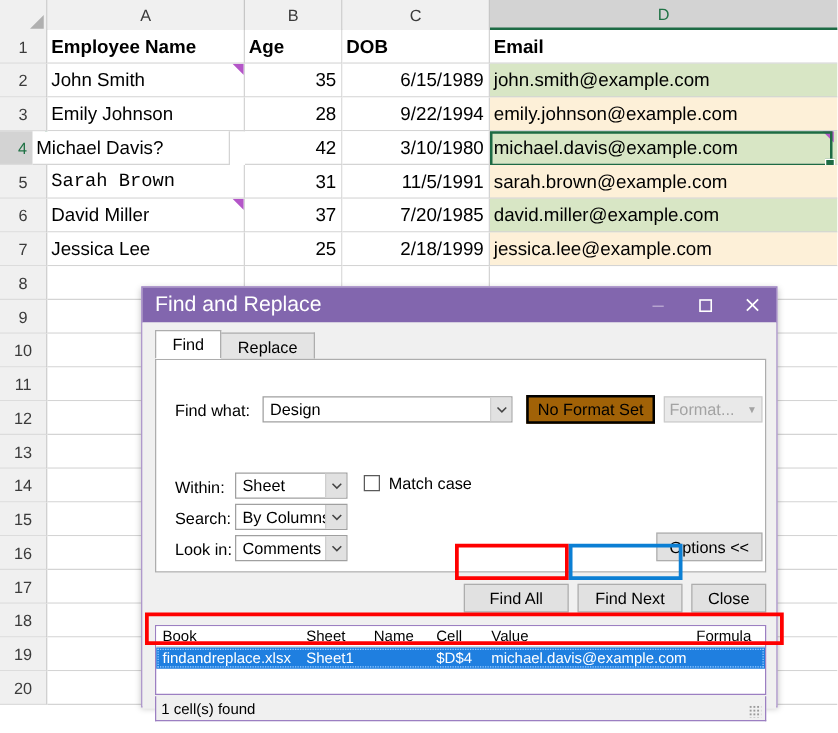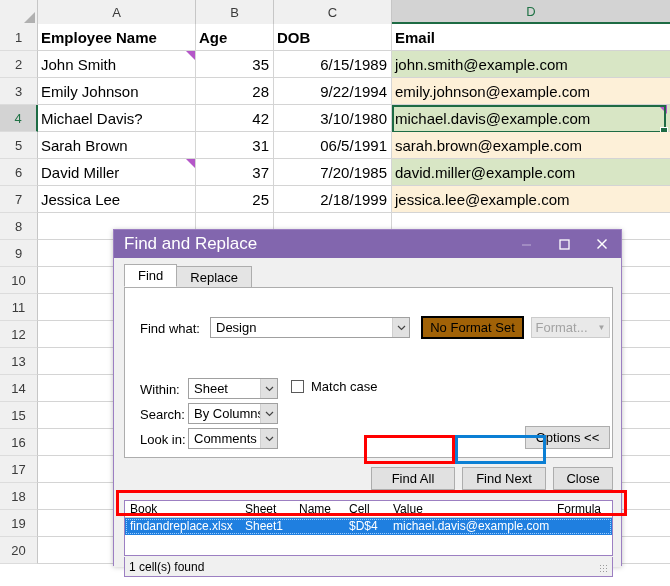--- a/index.html
+++ b/index.html
@@ -326,43 +326,43 @@
     <div class="cell white right" style="left:196px;top:78px;width:78px;height:27px;">
         <span>28</span>
       </div>
     <div class="cell white right" style="left:274px;top:78px;width:118px;height:27px;">
         <span>9/22/1994</span>
       </div>
     <div class="cell cream" style="left:392px;top:78px;width:278px;height:27px;border-right:none;">
         <span>emily.johnson@example.com</span>
       </div>
 
-    <div class="cell white" style="left:38px;top:105px;width:158px;height:27px;">
+    <div class="cell white" style="left:26px;top:105px;width:158px;height:27px;">
         <span>Michael Davis?</span>
       </div>
     <div class="cell white right" style="left:196px;top:105px;width:78px;height:27px;">
         <span>42</span>
       </div>
     <div class="cell white right" style="left:274px;top:105px;width:118px;height:27px;">
         <span>3/10/1980</span>
       </div>
     <div class="cell green" style="left:392px;top:105px;width:278px;height:27px;border-right:none;">
         <span>michael.davis@example.com</span>
         <span class="comment-tri" style="right:3px;"></span>
       </div>
     <div class="selcell" style="left:392px;top:105px;width:274px;height:28px;"></div>
 
-    <div class="cell white" style="left:38px;top:132px;width:158px;height:27px;">
+    <div class="cell white" style="left:38px;top:132px;width:158px;height:27px;font-family:Liberation Mono, monospace;">
         <span>Sarah Brown</span>
       </div>
     <div class="cell white right" style="left:196px;top:132px;width:78px;height:27px;">
         <span>31</span>
       </div>
     <div class="cell white right" style="left:274px;top:132px;width:118px;height:27px;">
-        <span>06/5/1991</span>
+        <span>11/5/1991</span>
       </div>
     <div class="cell cream" style="left:392px;top:132px;width:278px;height:27px;border-right:none;">
         <span>sarah.brown@example.com</span>
       </div>
 
     <div class="cell white" style="left:38px;top:159px;width:158px;height:27px;">
         <span>David Miller</span>
         <span class="comment-tri"></span>
       </div>
     <div class="cell white right" style="left:196px;top:159px;width:78px;height:27px;">

